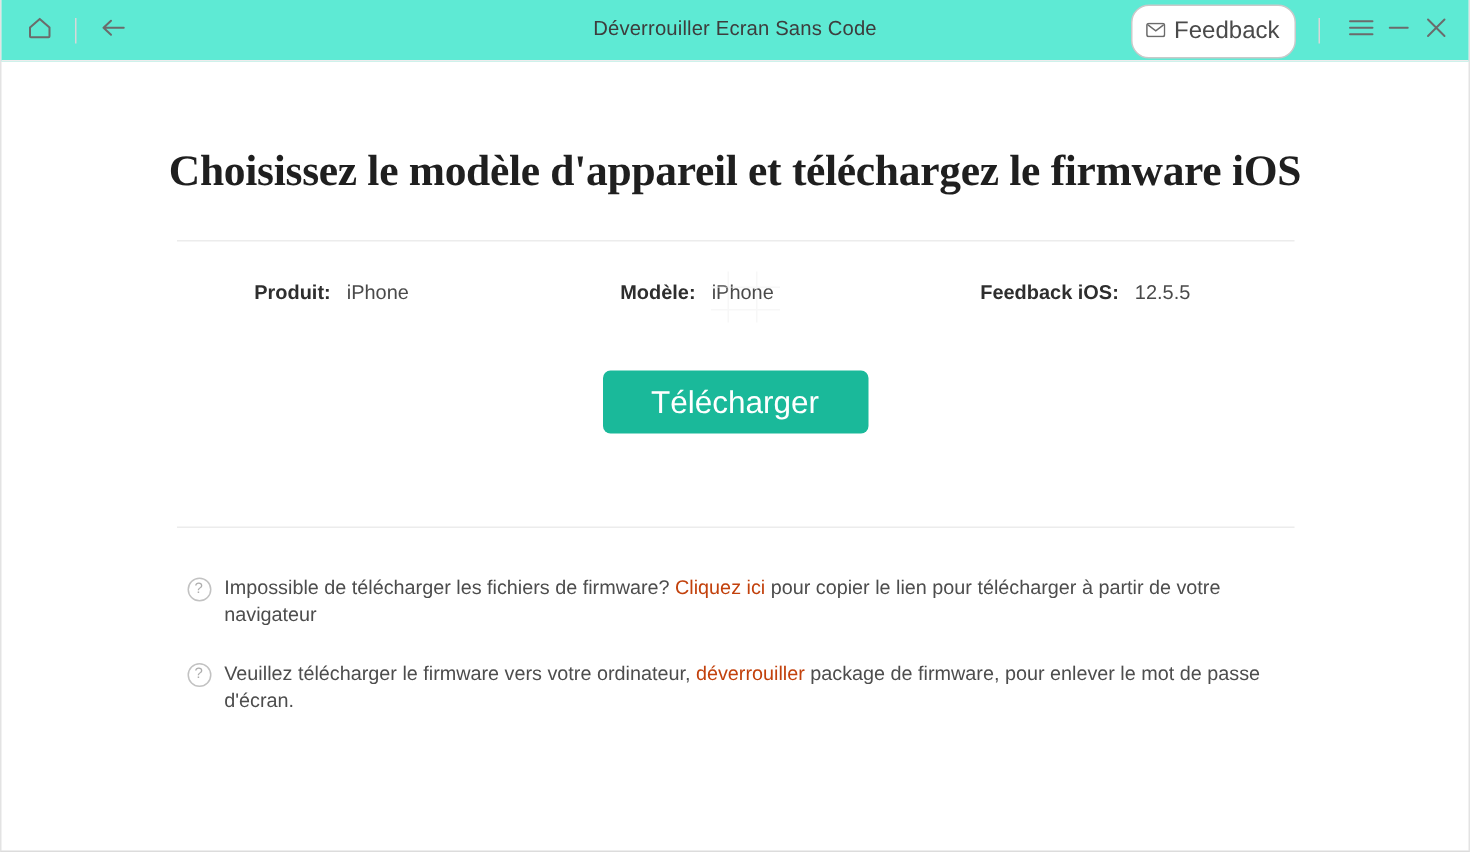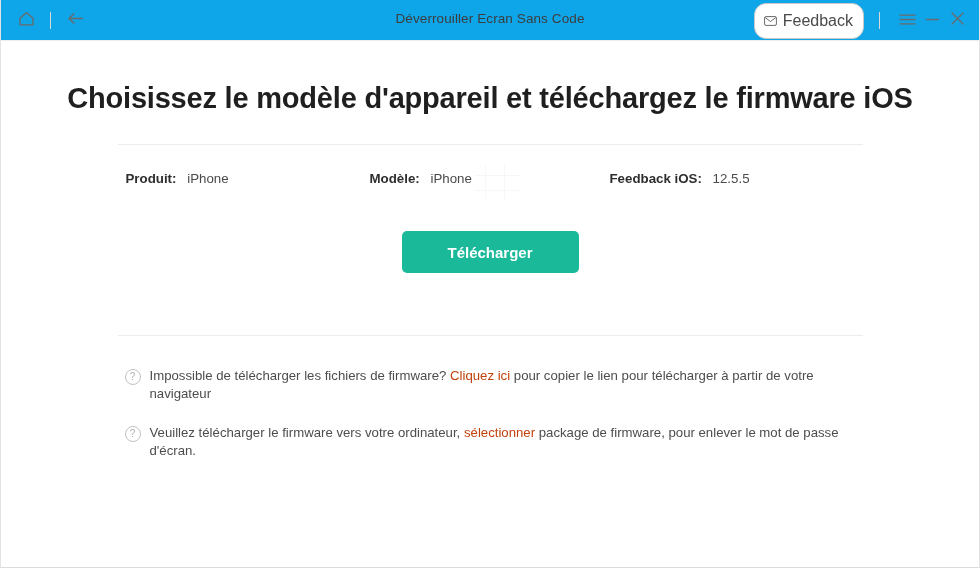--- a/index.html
+++ b/index.html
@@ -24,21 +24,21 @@
     border-bottom: 1px solid #dcdcdc;
     background: #ffffff;
   }
 
   
   .titlebar {
     position: relative;
     height: 41px;
     box-sizing: border-box;
     border-bottom: 1px solid #ededed;
-    background: #0ea5e9;
+    background: #5eead4;
   }
   .tb-left {
     position: absolute;
     left: 10px;
     top: 0;
     height: 41px;
     display: flex;
     align-items: center;
     gap: 0;
   }
@@ -103,27 +103,27 @@
     cursor: pointer;
     margin-left: 3px;
   }
 
   
   .content {
     position: relative;
     height: 525px;
   }
   .headline {
-    margin: 0;
+    margin: 16px;
     padding-top: 41px;
     text-align: center;
     font-size: 29px;
     font-weight: bold;
     color: #1f1f1f;
-    font-family: Liberation Sans, sans-serif;
+    font-family: Liberation Serif, serif;
     letter-spacing: -.2px;
   }
   .subtitle {
     margin: 13px auto 0;
     width: 640px;
     text-align: center;
     font-size: 13.3px;
     line-height: 20px;
     color: #6f6f6f;
   }
@@ -152,20 +152,21 @@
     font-weight: bold;
     color: #2e2e2e;
   }
   .val {
     color: #4a4a4a;
   }
   .cell {
     position: absolute;
     white-space: nowrap;
     top: 0;
+    margin-left: 44px;
   }
   .cell.produit { left: 8px; }
   .cell.modele  { left: 252px; }
   .cell.iosver  { left: 492px; }
   .cell.path    { left: 8px; }
   .cell .val { margin-left: 7px; }
   .link {
     color: #1bb99a;
     text-decoration: underline;
     cursor: pointer;
@@ -195,22 +196,22 @@
   }
   .dl-btn {
     display: inline-block;
     width: 177px;
     height: 42px;
     line-height: 42px;
     border: none;
     border-radius: 5px;
     background: #1ab99a;
     color: #ffffff;
-    font-size: 15px;
-    font-weight: bold;
+    font-size: 21px;
+    font-weight: normal;
     font-family: "Liberation Sans", sans-serif;
     cursor: pointer;
   }
   .spacer-before-bottom { height: 62px; }
 
   .help-area {
     width: 745px;
     margin: 0 auto;
     padding-top: 31px;
   }
@@ -353,21 +354,21 @@
           <span>Impossible de télécharger les fichiers de firmware?</span>
           <span class="tlink">Cliquez ici</span>
           <span>pour copier le lien pour télécharger à partir de votre navigateur</span>
         </div>
       </div>
 
       <div class="help-row">
         <div class="q-icon">?</div>
         <div class="help-text">
           <span>Veuillez télécharger le firmware vers votre ordinateur,</span>
-          <span class="tlink">sélectionner</span>
+          <span class="tlink">déverrouiller</span>
           <span>package de firmware, pour enlever le mot de passe d'écran.</span>
         </div>
       </div>
 
     </div>
 
   </div>
 </div>
 
 </body></html>

